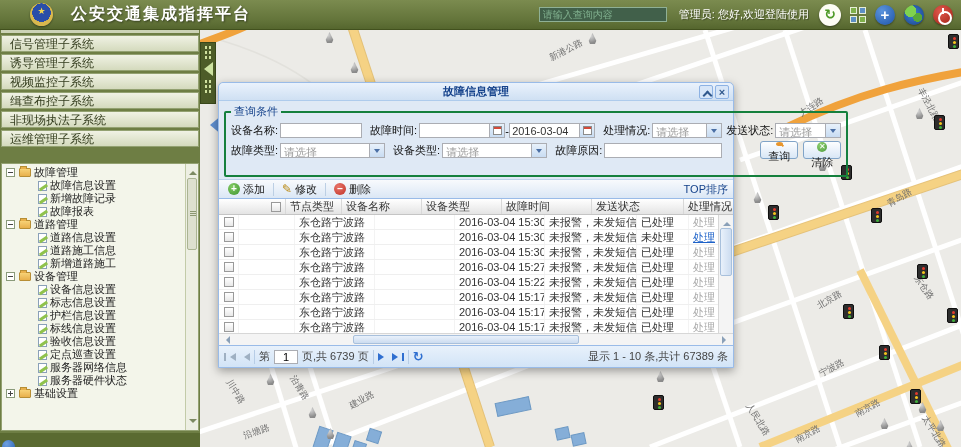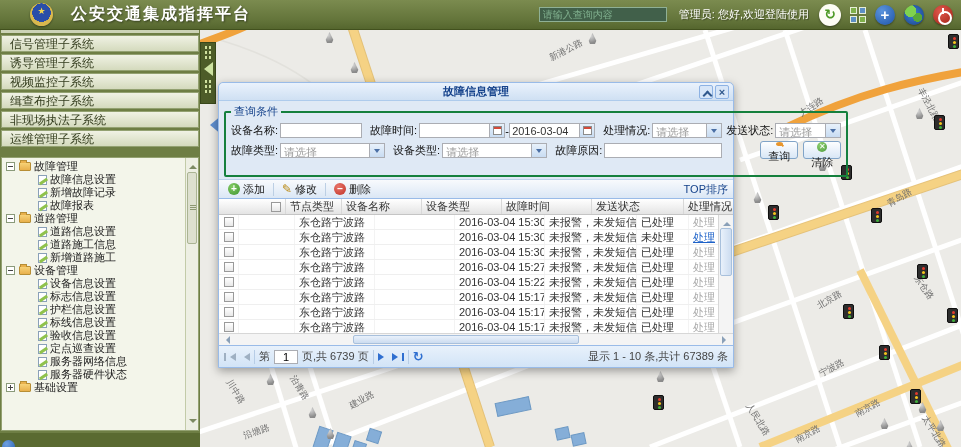--- a/index.html
+++ b/index.html
@@ -42,21 +42,21 @@
     border:2px solid #fff; border-radius:50%; }
   .ico-power:after { content:""; position:absolute; left:9px; top:3px; width:2px; height:6px; background:#fff; }
 
   
   .sidebar { position:absolute; left:0; top:30px; width:200px; height:417px; background:#6e7e44;
     display:flex; flex-direction:column; z-index:20; }
   .sb-topband { height:3px; background:#ccd3b6; margin:0 1px; }
   .acc-item { height:17px; line-height:16px; margin:2px 1px 0 1px; padding-left:8px;
     background:linear-gradient(#f0f2e4,#d4dabd); border:1px solid #93a171; color:#333c1d;
     font-size:12px; cursor:pointer; white-space:nowrap; overflow:hidden; }
-  .tree-panel { flex:1; margin:10px 1px 0 1px; background:#f3f5ea; border:1px solid #93a171;
+  .tree-panel { flex:1; margin:16px 1px 0 1px; background:#f3f5ea; border:1px solid #93a171;
     position:relative; overflow:hidden; font-size:11px; }
   .tree-scroll { position:absolute; right:0; top:0; bottom:0; width:13px; background:#edefe3;
     border-left:1px solid #c2cba8; }
   .tree-scroll .arr { position:absolute; left:3px; width:0; height:0; border:4px solid transparent; }
   .tree-scroll .arr.up { top:3px; border-bottom-color:#7c8a62; }
   .tree-scroll .arr.dn { bottom:3px; border-top-color:#7c8a62; }
   .tree-thumb { position:absolute; left:1px; top:14px; width:10px; height:72px; background:#dde0cf;
     border:1px solid #aab493; border-radius:2px; }
   .tree-thumb:before { content:""; position:absolute; left:2px; top:32px; width:6px; height:1px;
     background:#8b9771; box-shadow:0 2px 0 #8b9771, 0 4px 0 #8b9771; }

